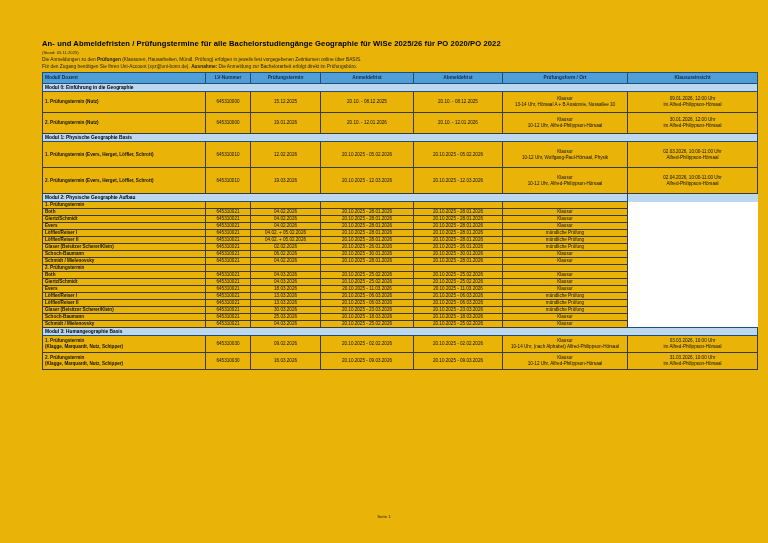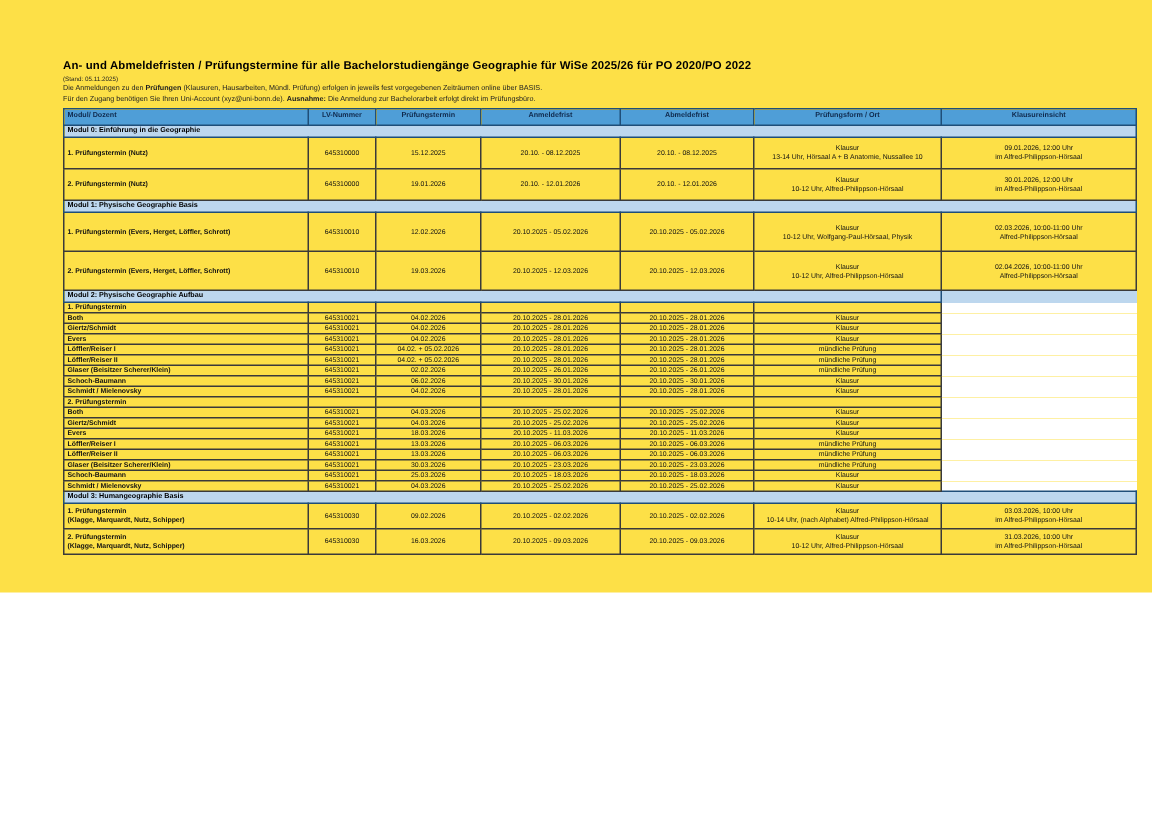--- a/index.html
+++ b/index.html
@@ -1,17 +1,17 @@
 <!DOCTYPE html>
 <html><head>
 <meta charset="utf-8">
 <style>
   html,body{margin:0;padding:0;}
   body{width:768px;height:543px;background:#ffffff;font-family:"Liberation Sans",sans-serif;color:#111;}
-  .page{position:relative;width:768px;height:395px;background:#fde047;overflow:hidden;}
+  .page{position:relative;width:768px;height:543px;background:#eab308;overflow:hidden;}
   .title{position:absolute;left:42px;top:39px;font-size:7.6px;font-weight:bold;color:#000;letter-spacing:.1px;}
   .stand{position:absolute;left:42px;top:50px;font-size:4.2px;color:#222;}
   .info{position:absolute;left:42px;font-size:4.8px;color:#222;}
   .info b{font-weight:bold;}
   .info1{top:57px;}
   .info2{top:64px;}
   .table-wrap{position:absolute;left:42px;top:72px;width:715px;}
   table{border-collapse:collapse;table-layout:fixed;width:715px;}
   td{border:1px solid #3a3a3a;font-size:4.6px;line-height:1.25;padding:0 2px;text-align:center;vertical-align:middle;overflow:hidden;white-space:pre-line;color:#111;}
   tr.header td{background:#4f9ed7;border-color:#1f4e79;font-weight:bold;font-size:4.8px;color:#102a4d;}

